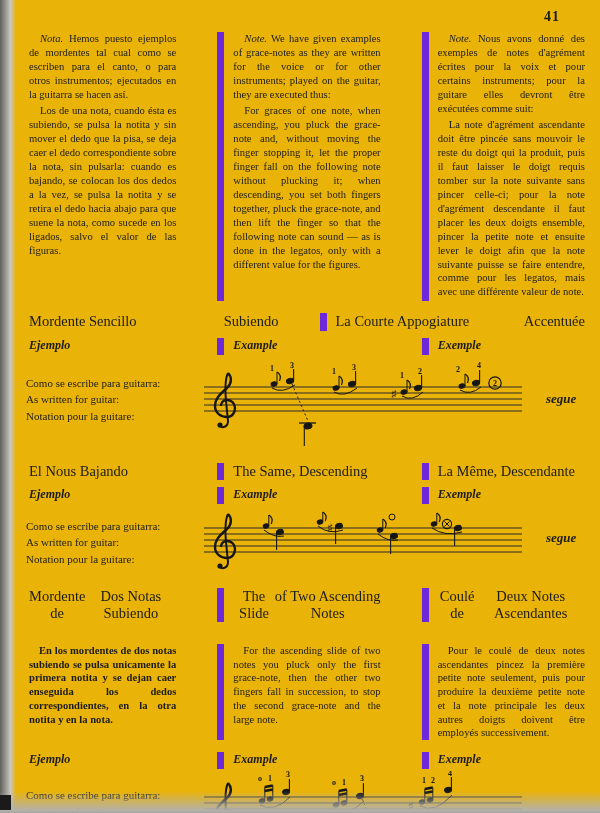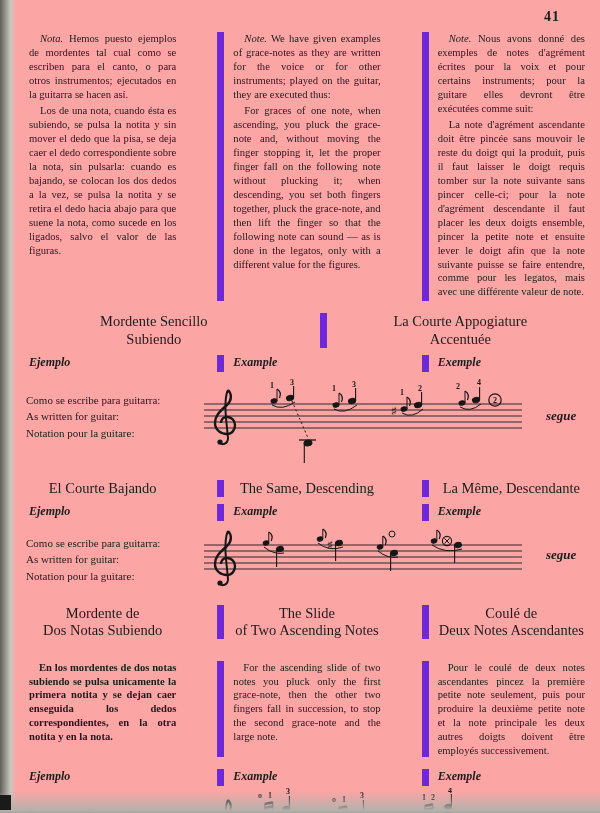--- a/index.html
+++ b/index.html
@@ -2,36 +2,36 @@
 <html><head>
 <meta charset="utf-8">
 <style>
   html,body{margin:0;padding:0;}
   body{
     width:600px;height:813px;position:relative;overflow:hidden;
     background:#9b9a95;
     font-family:"Liberation Serif","DejaVu Serif",serif;
     color:#1c1c1c;
   }
-  .page{position:absolute;inset:0;background:#fca5a5;}
+  .page{position:absolute;inset:0;background:#eab308;}
   .edge-left{position:absolute;left:0;top:0;bottom:0;width:16px;
     background:linear-gradient(90deg,#605f5a 0%,#8f8e88 30%,#c9c7c0 65%,rgba(243,241,234,0) 100%);}
   .bottom-shade{position:absolute;left:0;right:0;bottom:0;height:22px;
     background:linear-gradient(180deg,rgba(243,241,234,0),#b3b1ab 90%,#a5a39d);}
   .corner-black{position:absolute;left:0;bottom:3px;width:11px;height:15px;background:#1a1a1a;}
   .content{position:absolute;left:20px;right:6px;top:0;}
   .pagenum{position:absolute;top:9px;right:40px;font-weight:bold;font-size:14px;letter-spacing:1px;}
   .row3{display:flex;align-items:stretch;gap:32px;}
   .row3>.col{flex:1;padding:0 9px;min-width:0;}
   .row3>.col+.col{border-left:7px solid #6d28d9;}
   .intro{margin-top:32px;font-size:10.6px;line-height:1.32;text-align:justify;}
   .intro p{margin:0 0 2px 0;text-indent:11px;}
   .lead{font-style:italic;}
   .titles{margin-top:12px;text-align:center;font-size:14.5px;line-height:1.18;}
-  .titles .col{display:flex;flex-direction:column;justify-content:flex-end;}
+  .titles .col{display:flex;flex-direction:row;justify-content:space-between;}
   .exlabels{margin-top:7px;text-align:left;font-size:12px;font-weight:bold;height:17px;font-style:italic;}
   .bodyrow{margin-top:22px;font-size:10.6px;line-height:1.3;text-align:justify;}
   .bodyrow p{margin:0;text-indent:10px;}
   .bold-print{font-weight:bold;}
   .staffrow{display:flex;align-items:flex-start;margin:6px 0 0 0;}
   .stafflabels{width:176px;flex:none;font-size:11px;font-weight:normal;line-height:1.5;padding-left:6px;}
   .segue{font-style:italic;font-weight:bold;font-size:13px;margin-left:4px;}
   svg.mstaff{flex:none;}
   .s1lab{margin-top:14px;}
   .s2lab{margin-top:8px;}
@@ -145,21 +145,21 @@
           <path d="M258 29 Q268 35 279 26" fill="none" stroke-width="1"></path>
           <circle cx="293" cy="22" r="6.2" fill="none" stroke-width="1.2"></circle>
           <text x="293" y="25.2" font-size="8" font-weight="bold" text-anchor="middle" stroke="none">2</text>
         </g>
       </svg>
       <span class="segue seg1">segue</span>
     </div>
 
     <div class="row3 titles" style="margin-top:10px;">
       <div class="col">
-          <span>El Courte Bajando</span>
+          <span>El Nous Bajando</span>
         </div>
       <div class="col">
           <span>The Same, Descending</span>
         </div>
       <div class="col">
           <span>La Même, Descendante</span>
         </div>
     </div>
     <div class="row3 exlabels">
       <div class="col">Ejemplo</div>

